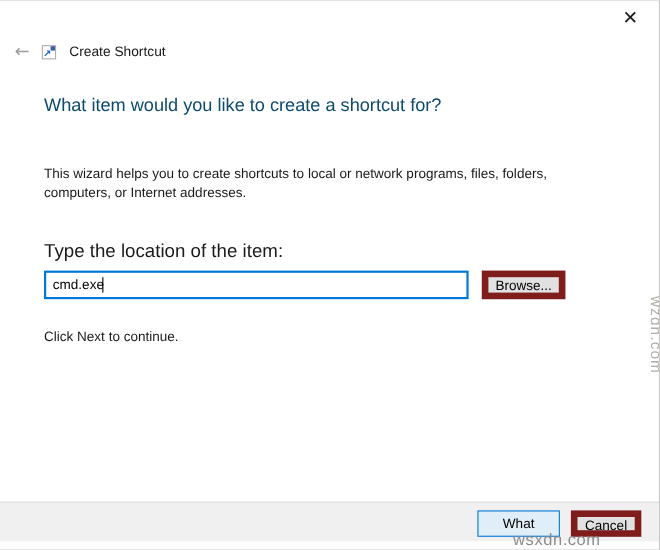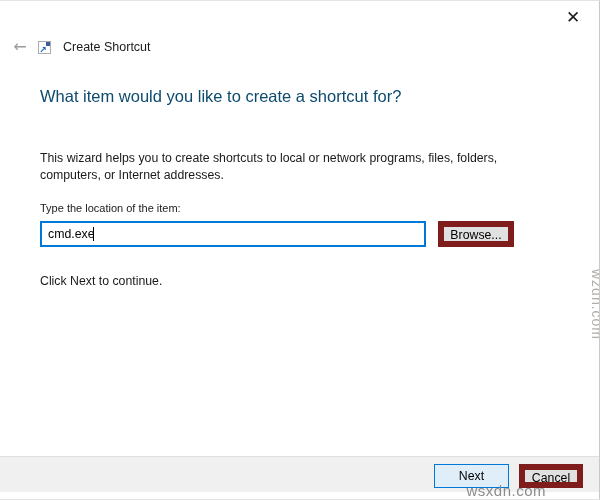--- a/index.html
+++ b/index.html
@@ -47,21 +47,21 @@
     margin-left:12px;font-size:12.5px;color:#1a1a1a;
   }
   .content{position:absolute;left:40px;top:72px;width:520px;}
   .page-title{
     font-size:16.5px;font-weight:normal;color:#0c4a6e;margin:14px 0 0 0;
   }
   .desc{
     margin:44px 0 0 0;font-size:12.3px;line-height:17px;color:#1a1a1a;width:512px;
   }
   .loc-label{
-    display:block;margin-top:18px;font-size:11px;color:#1a1a1a;
+    display:block;margin-top:35px;font-size:17px;color:#1a1a1a;
   }
   .input-row{
     margin-top:7px;display:flex;align-items:flex-start;
   }
   .textbox-wrap{
     position:relative;width:386px;height:26px;box-sizing:border-box;
     border:2px solid #0078d7;background:#fff;margin-right:12px;
   }
   .textbox-wrap input{
     position:absolute;left:0;top:0;width:100%;height:100%;
@@ -130,20 +130,20 @@
         <input type="text" value="cmd.exe" style="">
         <span class="caret"></span>
       </div>
       <button class="btn browse-btn">Browse...</button>
     </div>
 
     <p class="hint">Click Next to continue.</p>
   </div>
 
   <div class="footer">
-    <button class="btn next-btn">Next</button>
+    <button class="btn next-btn">What</button>
     <button class="btn cancel-btn">Cancel</button>
   </div>
 
   <div class="wm-bottom">wsxdn.com</div>
   <div class="wm-side">wzdn.com</div>
 
 </div>
 
 </body></html>

